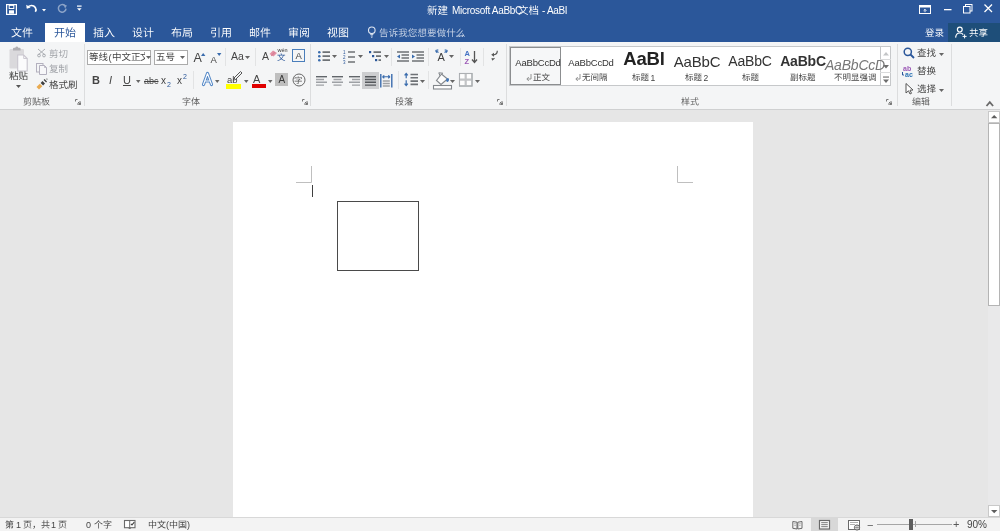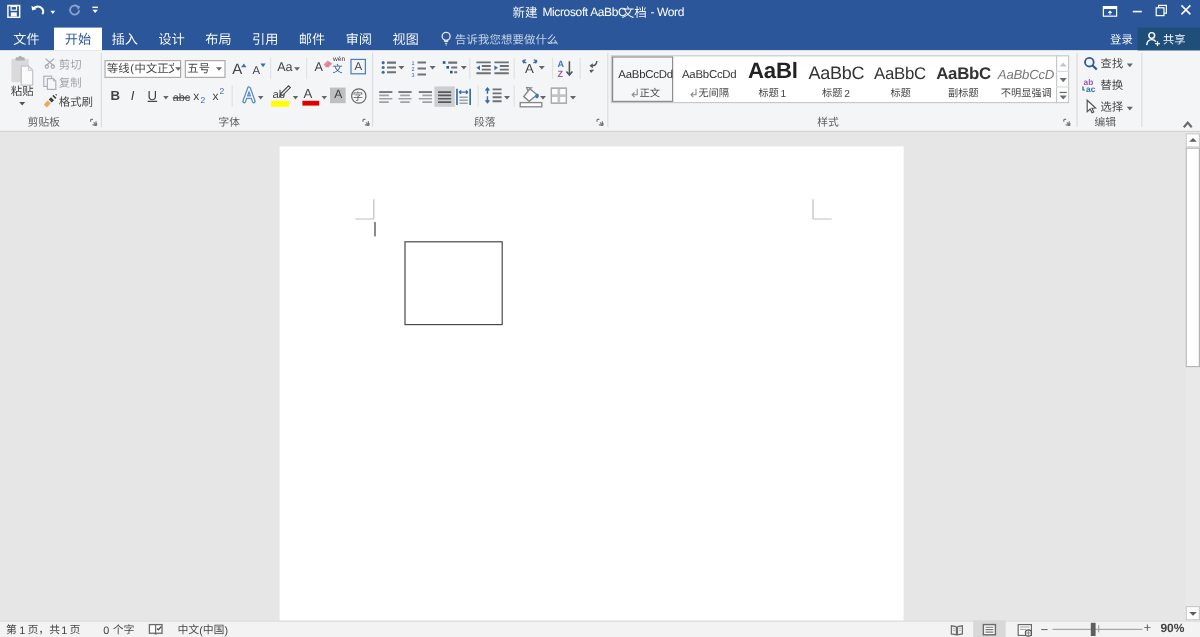--- a/index.html
+++ b/index.html
@@ -112,21 +112,21 @@
   </svg>
 <svg style="position:absolute;left:427.0px;top:5.0px;overflow:visible" width="22" height="13" fill="#FFFFFF">
     <use href="#g65B0" transform="translate(0.00,9.13) scale(0.01050,-0.01050)"></use>
     <use href="#g5EFA" transform="translate(10.50,9.13) scale(0.01050,-0.01050)"></use>
   </svg>
 <div style="position:absolute;left:452px;top:6.3px;font-family:'Liberation Sans',sans-serif;font-size:10px;color:#FFFFFF;font-weight:normal;white-space:nowrap;line-height:1;letter-spacing:-0.3px;">Microsoft AaBbC</div>
 <svg style="position:absolute;left:518.0px;top:5.0px;overflow:visible" width="22" height="13" fill="#FFFFFF">
     <use href="#g6587" transform="translate(0.00,9.13) scale(0.01050,-0.01050)"></use>
     <use href="#g6863" transform="translate(10.50,9.13) scale(0.01050,-0.01050)"></use>
   </svg>
-<div style="position:absolute;left:542px;top:6.3px;font-family:'Liberation Sans',sans-serif;font-size:10px;color:#FFFFFF;font-weight:normal;white-space:nowrap;line-height:1;letter-spacing:-0.3px;">- Word</div>
+<div style="position:absolute;left:542px;top:6.3px;font-family:'Liberation Sans',sans-serif;font-size:10px;color:#FFFFFF;font-weight:normal;white-space:nowrap;line-height:1;letter-spacing:-0.3px;">- AaBl</div>
 <svg style="position:absolute;left:919px;top:5px;overflow:visible;" width="12" height="9">
     <rect x="0.5" y="0.5" width="11" height="8" fill="none" stroke="#fff"></rect>
     <rect x="0.5" y="0.5" width="11" height="2" fill="#fff"></rect>
     <path d="M6 7.2 L6 4.4 M4.6 5.7 L6 4.3 L7.4 5.7" stroke="#fff" fill="none" stroke-width="0.9"></path>
   </svg>
 <svg style="position:absolute;left:944px;top:9px;overflow:visible;" width="8" height="1">
     <rect width="7.5" height="1.3" fill="#fff"></rect>
   </svg>
 <svg style="position:absolute;left:963px;top:4px;overflow:visible;" width="9" height="9">
     <rect x="2.5" y="0.5" width="6.5" height="6.5" fill="none" stroke="#fff"></rect>
@@ -524,21 +524,21 @@
 <svg style="position:absolute;left:741.5px;top:72.5px;overflow:visible" width="18" height="11" fill="#444">
     <use href="#g6807" transform="translate(0.00,7.39) scale(0.00850,-0.00850)"></use>
     <use href="#g9898" transform="translate(8.50,7.39) scale(0.00850,-0.00850)"></use>
   </svg>
 <div style="position:absolute;left:803.0px;top:54.4px;font-family:'Liberation Sans',sans-serif;font-size:14px;color:#333;font-weight:bold;white-space:nowrap;line-height:1;font-style:normal;letter-spacing:-0.2px;transform:translateX(-50%);">AaBbC</div>
 <svg style="position:absolute;left:790.2px;top:72.5px;overflow:visible" width="26" height="11" fill="#444">
     <use href="#g526F" transform="translate(0.00,7.39) scale(0.00850,-0.00850)"></use>
     <use href="#g6807" transform="translate(8.50,7.39) scale(0.00850,-0.00850)"></use>
     <use href="#g9898" transform="translate(17.00,7.39) scale(0.00850,-0.00850)"></use>
   </svg>
-<div style="position:absolute;left:855.0px;top:58.45px;font-family:'Liberation Sans',sans-serif;font-size:11px;color:#777;font-weight:normal;white-space:nowrap;line-height:1;font-style:italic;letter-spacing:-0.2px;transform:translateX(-50%);">AaBbCcD</div>
+<div style="position:absolute;left:855.0px;top:58.45px;font-family:'Liberation Sans',sans-serif;font-size:14px;color:#777;font-weight:normal;white-space:nowrap;line-height:1;font-style:italic;letter-spacing:-0.2px;transform:translateX(-50%);">AaBbCcD</div>
 <svg style="position:absolute;left:833.8px;top:72.5px;overflow:visible" width="43" height="11" fill="#444">
     <use href="#g4E0D" transform="translate(0.00,7.39) scale(0.00850,-0.00850)"></use>
     <use href="#g660E" transform="translate(8.50,7.39) scale(0.00850,-0.00850)"></use>
     <use href="#g663E" transform="translate(17.00,7.39) scale(0.00850,-0.00850)"></use>
     <use href="#g5F3A" transform="translate(25.50,7.39) scale(0.00850,-0.00850)"></use>
     <use href="#g8C03" transform="translate(34.00,7.39) scale(0.00850,-0.00850)"></use>
   </svg>
 <svg style="position:absolute;left:681.0px;top:96.5px;overflow:visible" width="19" height="11" fill="#5E5E5E">
     <use href="#g6837" transform="translate(0.00,7.83) scale(0.00900,-0.00900)"></use>
     <use href="#g5F0F" transform="translate(9.00,7.83) scale(0.00900,-0.00900)"></use>
@@ -648,12 +648,12 @@
     <rect x="0.5" y="0.5" width="11" height="9" fill="#fff" stroke="#6a6a6a" stroke-width="1"></rect>
     <path d="M2 2.5 H10 M2 4.5 H7" stroke="#9a9a9a" stroke-width="0.8"></path>
     <circle cx="9" cy="7.5" r="2.6" fill="#F3F3F3" stroke="#555" stroke-width="0.9"></circle>
     <path d="M6.6 7.5 H11.4 M9 5 V10" stroke="#555" stroke-width="0.5"></path>
   </svg>
 <div style="position:absolute;left:867px;top:519.5px;font-family:'Liberation Sans',sans-serif;font-size:11px;color:#585858;font-weight:normal;white-space:nowrap;line-height:1;">−</div>
 <div style="position:absolute;left:877px;top:523.5px;width:75px;height:1px;background:#A6A6A6;"></div>
 <div style="position:absolute;left:915px;top:521px;width:1px;height:6px;background:#A6A6A6;"></div>
 <div style="position:absolute;left:909px;top:518.5px;width:4px;height:11px;background:#5E5E5E;"></div>
 <div style="position:absolute;left:953px;top:518.5px;font-family:'Liberation Sans',sans-serif;font-size:11px;color:#585858;font-weight:normal;white-space:nowrap;line-height:1;">+</div>
-<div style="position:absolute;left:967px;top:519.8px;font-family:'Liberation Sans',sans-serif;font-size:10px;color:#444444;font-weight:bold;white-space:nowrap;line-height:1;">90%</div>
+<div style="position:absolute;left:967px;top:519.8px;font-family:'Liberation Sans',sans-serif;font-size:10px;color:#444444;font-weight:normal;white-space:nowrap;line-height:1;">90%</div>
 </body></html>

